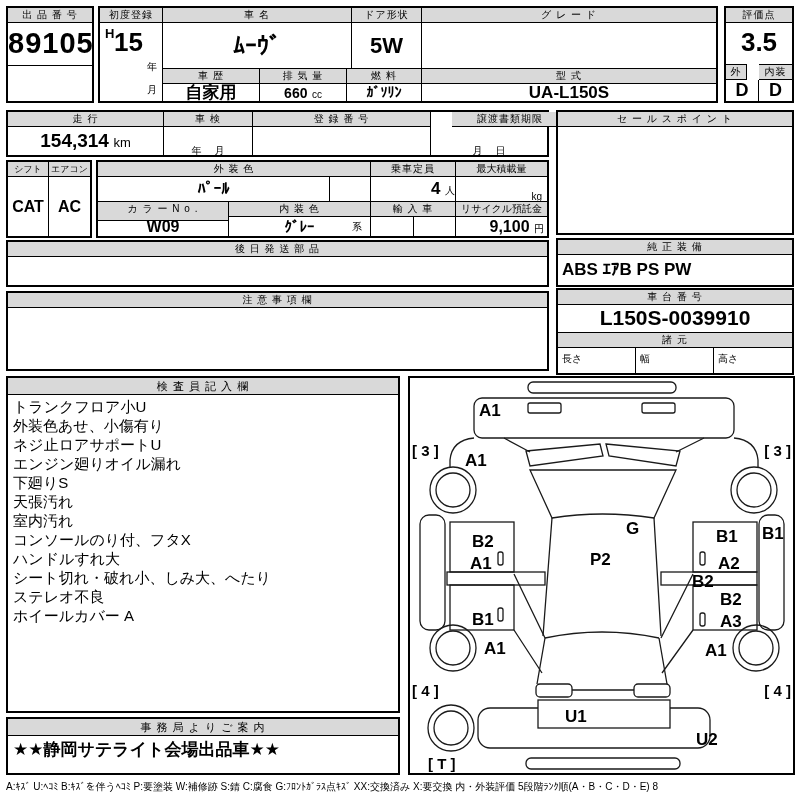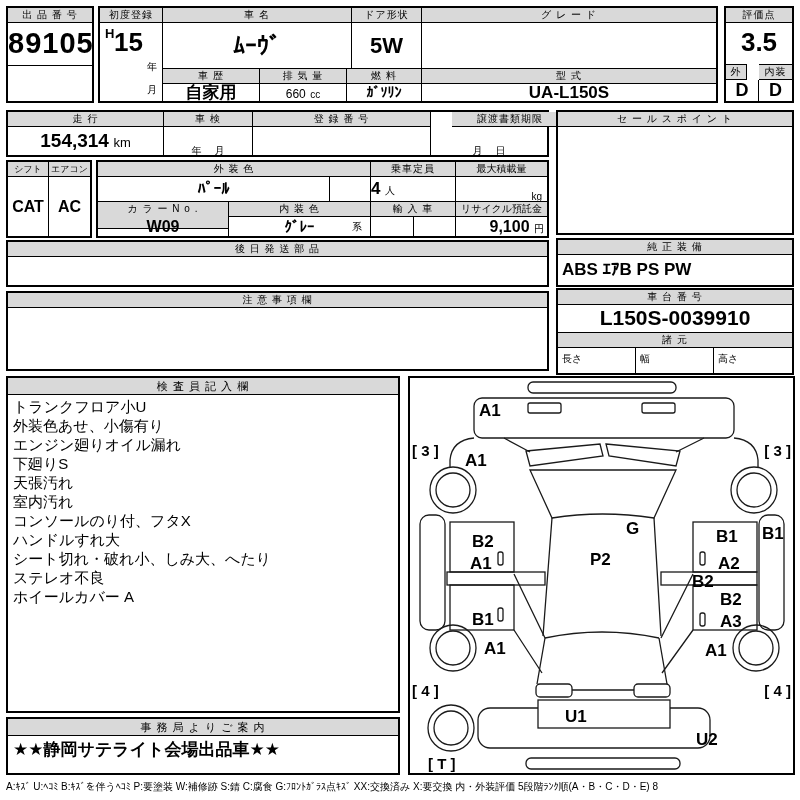--- a/index.html
+++ b/index.html
@@ -45,21 +45,21 @@
     <div class="c" style="left:322px;top:15px;width:294px;height:45px"></div>
 
     <div class="c bt" style="left:63px;top:60px;width:553px;height:0"></div>
     <div class="c hd br" style="left:63px;top:61px;width:97px">車 歴</div>
     <div class="c hd br" style="left:160px;top:61px;width:87px">排 気 量</div>
     <div class="c hd br" style="left:247px;top:61px;width:75px">燃 料</div>
     <div class="c hd" style="left:322px;top:61px;width:294px">型 式</div>
 
     <div class="c v br" style="left:63px;top:76px;width:97px;height:17px;line-height:17px;font-size:17px">自家用</div>
     <div class="c br" style="left:160px;top:76px;width:87px;height:17px;line-height:17px;text-align:center">
-      <span style="font-weight:normal;font-size:12px">660</span>
+      <span style="font-weight:bold;font-size:14px">660</span>
       <span class="sm">cc</span>
     </div>
     <div class="c v br" style="left:247px;top:76px;width:75px;height:17px;line-height:17px;font-size:14px">ｶﾞｿﾘﾝ</div>
     <div class="c v" style="left:322px;top:76px;width:294px;height:17px;line-height:17px;font-size:17px">UA-L150S</div>
   </div>
 
   <div class="box" style="left:724px;top:6px;width:70px;height:97px">
     <div class="c hd" style="left:0;top:0;right:0">評価点</div>
     <div class="c v" style="left:0;top:15px;right:0;height:41px;line-height:39px;font-size:26px">3.5</div>
     <div class="c hd bt br" style="left:0;top:56px;width:21px;height:16px">外装</div>
@@ -94,27 +94,27 @@
     <div class="c v" style="left:41px;top:15px;width:41px;height:59px;line-height:59px;font-size:16px">AC</div>
   </div>
 
   <div class="box" style="left:96px;top:160px;width:453px;height:78px">
     <div class="c hd br" style="left:0;top:0;width:273px">外 装 色</div>
     <div class="c hd br" style="left:273px;top:0;width:85px">乗車定員</div>
     <div class="c hd" style="left:358px;top:0;width:91px;letter-spacing:0">最大積載量</div>
 
     <div class="c v br" style="left:0;top:15px;width:232px;height:24px;line-height:24px;font-size:16px">ﾊﾟｰﾙ</div>
     <div class="c br" style="left:232px;top:15px;width:41px;height:24px"></div>
-    <div class="c br" style="left:273px;top:15px;width:85px;height:24px;line-height:24px;text-align:left">
+    <div class="c br" style="left:273px;top:15px;width:85px;height:24px;line-height:24px;text-align:right">
       <span style="font-weight:bold;font-size:17px">4</span>
       <span class="sm">人</span>
     </div>
     <div class="c sm" style="left:358px;top:15px;width:91px;height:24px;line-height:40px;text-align:right;padding-right:5px">kg</div>
 
-    <div class="c hd bt br" style="left:0;top:39px;width:131px;height:28px">カ ラ ー N o .</div>
+    <div class="c hd bt br" style="left:0;top:39px;width:131px;height:20px">カ ラ ー N o .</div>
     <div class="c hd bt br" style="left:131px;top:39px;width:142px;height:16px">内 装 色</div>
     <div class="c hd bt br" style="left:273px;top:39px;width:85px;height:16px">輸 入 車</div>
     <div class="c hd bt" style="left:358px;top:39px;width:91px;height:16px;letter-spacing:0">リサイクル預託金</div>
 
     <div class="c v br" style="left:0;top:55px;width:131px;height:19px;line-height:19px;font-size:16px">W09</div>
     <div class="c br" style="left:131px;top:55px;width:142px;height:19px">
       <span class="c v" style="left:0;right:0;top:0;font-size:15px;line-height:19px">ｸﾞﾚｰ</span>
       <span class="c sm" style="right:8px;top:3px">系</span>
     </div>
     <div class="c br" style="left:273px;top:55px;width:43px;height:19px"></div>
@@ -147,20 +147,21 @@
     <div class="c sm br" style="left:0;top:58px;width:78px;height:25px;padding:4px 0 0 4px">長さ</div>
     <div class="c sm br" style="left:78px;top:58px;width:78px;height:25px;padding:4px 0 0 4px">幅</div>
     <div class="c sm" style="left:156px;top:58px;width:78px;height:25px;padding:4px 0 0 4px">高さ</div>
   </div>
 
   <div class="box" style="left:6px;top:376px;width:394px;height:337px">
     <div class="c hd" style="left:0;top:0;right:0;height:17px;line-height:16px;font-size:11px">検 査 員 記 入 欄</div>
     <div class="c" style="left:5px;top:19px;right:2px;bottom:2px">
       <div class="insp-line">トランクフロア小U</div>
       <div class="insp-line">外装色あせ、小傷有り</div>
+      <div class="insp-line">ネジ止ロアサポートU</div>
       <div class="insp-line">エンジン廻りオイル漏れ</div>
       <div class="insp-line">下廻りS</div>
       <div class="insp-line">天張汚れ</div>
       <div class="insp-line">室内汚れ</div>
       <div class="insp-line">コンソールのり付、フタX</div>
       <div class="insp-line">ハンドルすれ大</div>
       <div class="insp-line">シート切れ・破れ小、しみ大、へたり</div>
       <div class="insp-line">ステレオ不良</div>
       <div class="insp-line">ホイールカバー A</div>
     </div>

